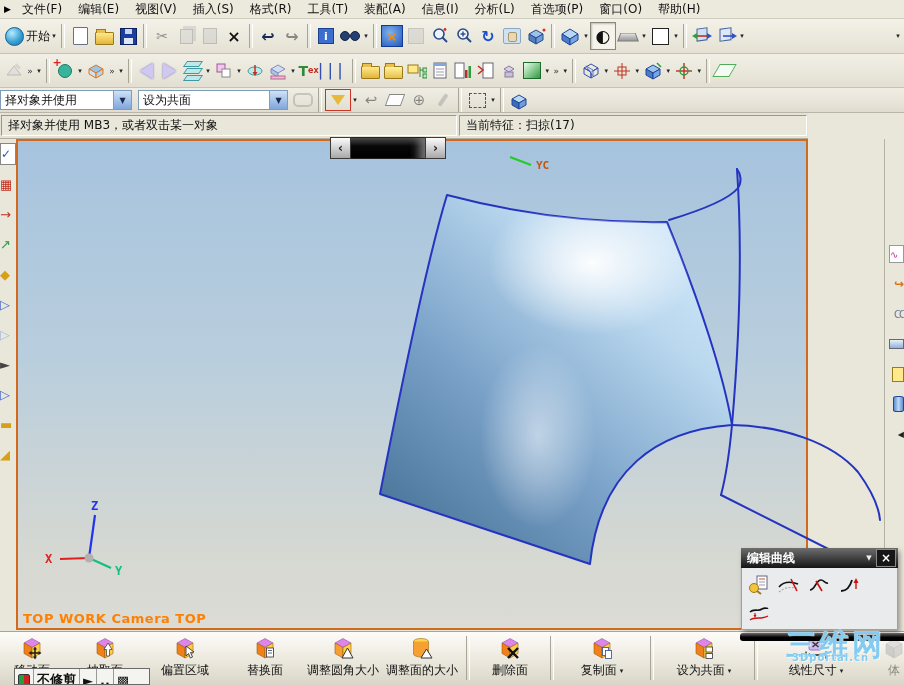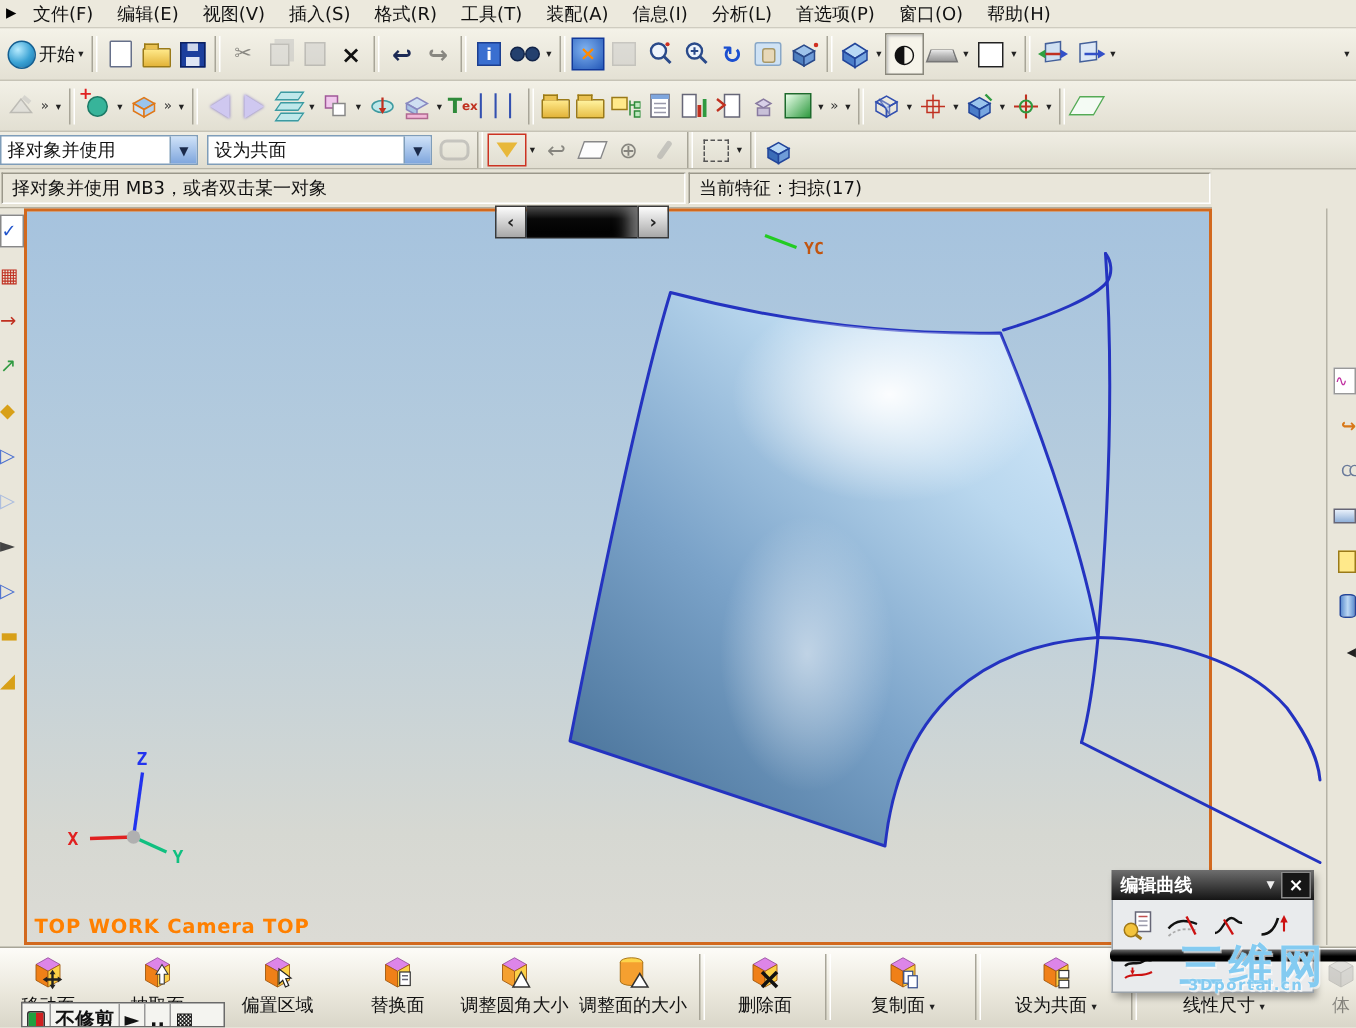--- a/index.html
+++ b/index.html
@@ -93,21 +93,21 @@
             border:2px solid #d2691e;
             background:linear-gradient(#a6c3de,#b9cedd 45%,#d6d8d2 85%,#dcdbd5);}
   .vlabel{position:absolute;left:5px;bottom:2px;color:#ff8000;font-weight:bold;font-size:13px;letter-spacing:.5px;}
   
   .scrollw{position:absolute;left:330px;top:137px;width:116px;height:22px;display:flex;z-index:6;}
   .scrollw .sbtn{width:21px;height:22px;background:linear-gradient(#fcfcfc,#a8a8a8);
         border:1px solid #3a3a3a;box-sizing:border-box;display:flex;align-items:center;justify-content:center;
         font-weight:bold;font-size:12px;color:#222;}
   .scrollw .strack{flex:1;background:linear-gradient(#4a4a4a,#080808 40%,#000);border:1px solid #222;border-left:none;border-right:none;box-shadow:inset -14px 0 10px -8px #777;}
   
-  .float-tb{position:absolute;left:741px;top:580px;width:135px;z-index:10;
+  .float-tb{position:absolute;left:741px;top:548px;width:157px;z-index:10;
             box-shadow:2px 3px 5px rgba(0,0,0,.35);}
   .float-title{height:20px;background:linear-gradient(#6e6e6e,#151515);display:flex;align-items:center;
             color:#fff;font-weight:bold;padding-left:6px;box-sizing:border-box;}
   .float-title .fcaret{margin-left:auto;font-size:7px;color:#eee;width:14px;text-align:center;}
   .float-close{width:18px;height:16px;background:#161616;border:1px solid #8a8a8a;color:#fff;
             display:flex;align-items:center;justify-content:center;font-weight:bold;font-size:12px;margin-right:2px;}
   .float-body{background:#e9ebed;border:1px solid #98a0a8;border-top:none;padding:3px 2px 2px 2px;}
   .frow{display:flex;}
   .fico{width:30px;height:28px;display:flex;align-items:center;justify-content:center;}
   .darkstrip{position:absolute;left:740px;top:633px;width:164px;height:8px;z-index:11;

